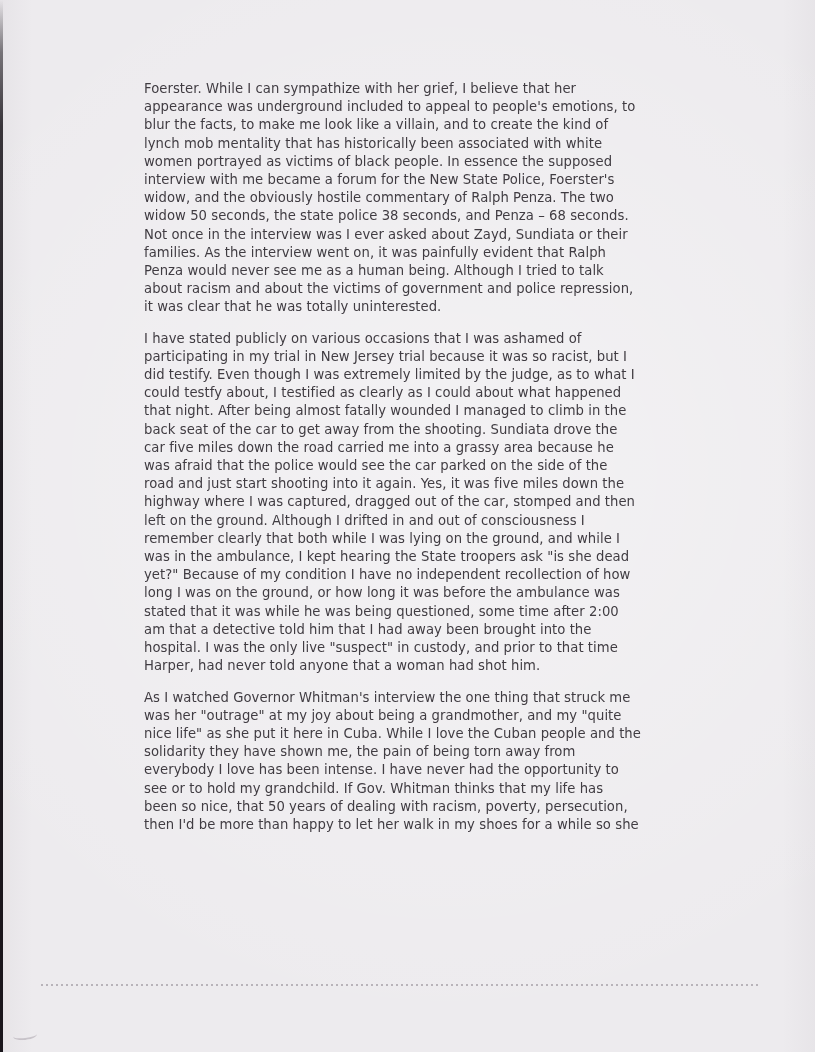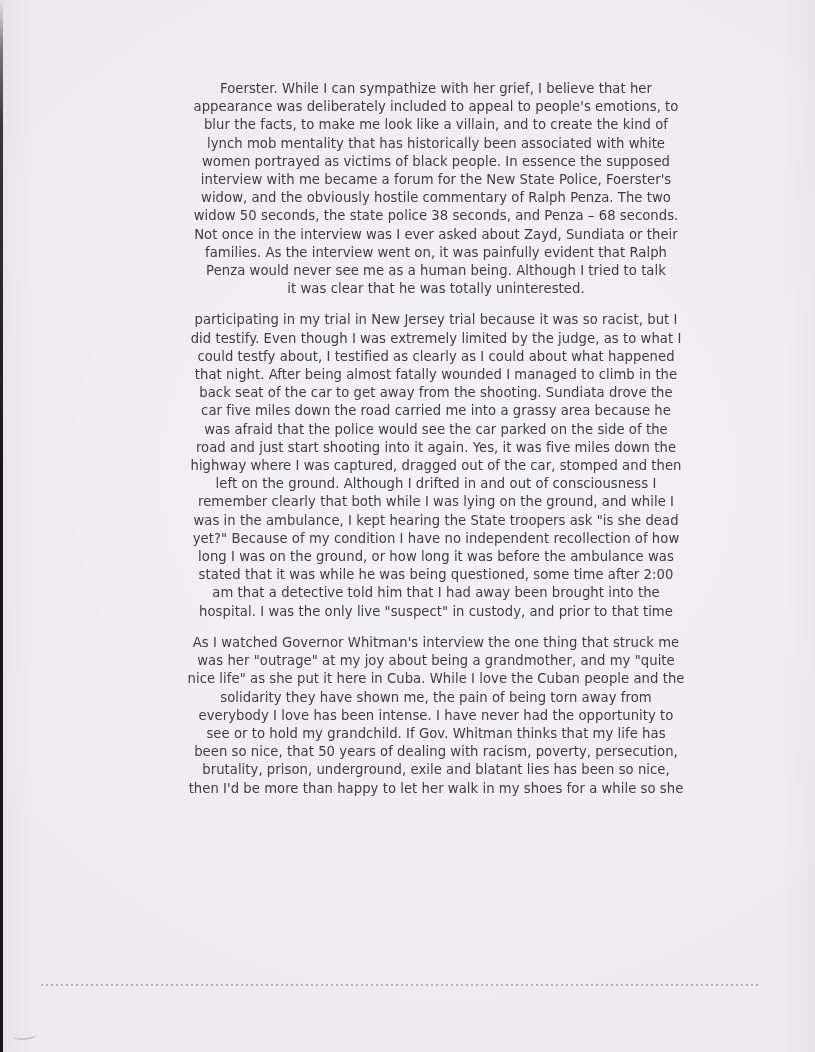--- a/index.html
+++ b/index.html
@@ -41,29 +41,28 @@
       rgba(26,22,28,0) 0%,
       rgba(26,22,28,0.55) 5%,
       rgba(26,22,28,0.85) 12%,
       var(--edge) 45%,
       var(--edge) 100%);
     z-index: 3;
   }
 
   .text-block {
     position: absolute;
-    left: 136px;
+    left: 144px;
     top: 80px;
     width: 600px;
     color: var(--ink);
     font-size: 13.2px;
     line-height: 18.2px;
     letter-spacing: 0.05px;
     z-index: 2;
-    text-align: center;
   }
   .paragraph { margin-bottom: 13px; }
   .line { white-space: nowrap; }
 
   .perforation {
     position: absolute;
     left: 41px;
     top: 984px;
     width: 717px;
     height: 2px;
@@ -89,60 +88,62 @@
 </head>
 <body>
 
 <div class="page">
 
   <div class="scan-edge"></div>
 
   <div class="text-block">
     <div class="paragraph">
         <div class="line">Foerster. While I can sympathize with her grief, I believe that her</div>
-        <div class="line">appearance was deliberately included to appeal to people's emotions, to</div>
+        <div class="line">appearance was underground included to appeal to people's emotions, to</div>
         <div class="line">blur the facts, to make me look like a villain, and to create the kind of</div>
         <div class="line">lynch mob mentality that has historically been associated with white</div>
         <div class="line">women portrayed as victims of black people. In essence the supposed</div>
         <div class="line">interview with me became a forum for the New State Police, Foerster's</div>
         <div class="line">widow, and the obviously hostile commentary of Ralph Penza. The two</div>
         <div class="line">widow 50 seconds, the state police 38 seconds, and Penza – 68 seconds.</div>
         <div class="line">Not once in the interview was I ever asked about Zayd, Sundiata or their</div>
         <div class="line">families. As the interview went on, it was painfully evident that Ralph</div>
         <div class="line">Penza would never see me as a human being. Although I tried to talk</div>
+        <div class="line">about racism and about the victims of government and police repression,</div>
         <div class="line">it was clear that he was totally uninterested.</div>
       </div>
     <div class="paragraph">
+        <div class="line">I have stated publicly on various occasions that I was ashamed of</div>
         <div class="line">participating in my trial in New Jersey trial because it was so racist, but I</div>
         <div class="line">did testify. Even though I was extremely limited by the judge, as to what I</div>
         <div class="line">could testfy about, I testified as clearly as I could about what happened</div>
         <div class="line">that night. After being almost fatally wounded I managed to climb in the</div>
         <div class="line">back seat of the car to get away from the shooting. Sundiata drove the</div>
         <div class="line">car five miles down the road carried me into a grassy area because he</div>
         <div class="line">was afraid that the police would see the car parked on the side of the</div>
         <div class="line">road and just start shooting into it again. Yes, it was five miles down the</div>
         <div class="line">highway where I was captured, dragged out of the car, stomped and then</div>
         <div class="line">left on the ground. Although I drifted in and out of consciousness I</div>
         <div class="line">remember clearly that both while I was lying on the ground, and while I</div>
         <div class="line">was in the ambulance, I kept hearing the State troopers ask "is she dead</div>
         <div class="line">yet?" Because of my condition I have no independent recollection of how</div>
         <div class="line">long I was on the ground, or how long it was before the ambulance was</div>
         <div class="line">stated that it was while he was being questioned, some time after 2:00</div>
         <div class="line">am that a detective told him that I had away been brought into the</div>
         <div class="line">hospital. I was the only live "suspect" in custody, and prior to that time</div>
+        <div class="line">Harper, had never told anyone that a woman had shot him.</div>
       </div>
     <div class="paragraph">
         <div class="line">As I watched Governor Whitman's interview the one thing that struck me</div>
         <div class="line">was her "outrage" at my joy about being a grandmother, and my "quite</div>
         <div class="line">nice life" as she put it here in Cuba. While I love the Cuban people and the</div>
         <div class="line">solidarity they have shown me, the pain of being torn away from</div>
         <div class="line">everybody I love has been intense. I have never had the opportunity to</div>
         <div class="line">see or to hold my grandchild. If Gov. Whitman thinks that my life has</div>
         <div class="line">been so nice, that 50 years of dealing with racism, poverty, persecution,</div>
-        <div class="line">brutality, prison, underground, exile and blatant lies has been so nice,</div>
         <div class="line">then I'd be more than happy to let her walk in my shoes for a while so she</div>
       </div>
   </div>
 
   <div class="perforation"></div>
 
   <div class="pencil-mark"></div>
 
 </div>
 

